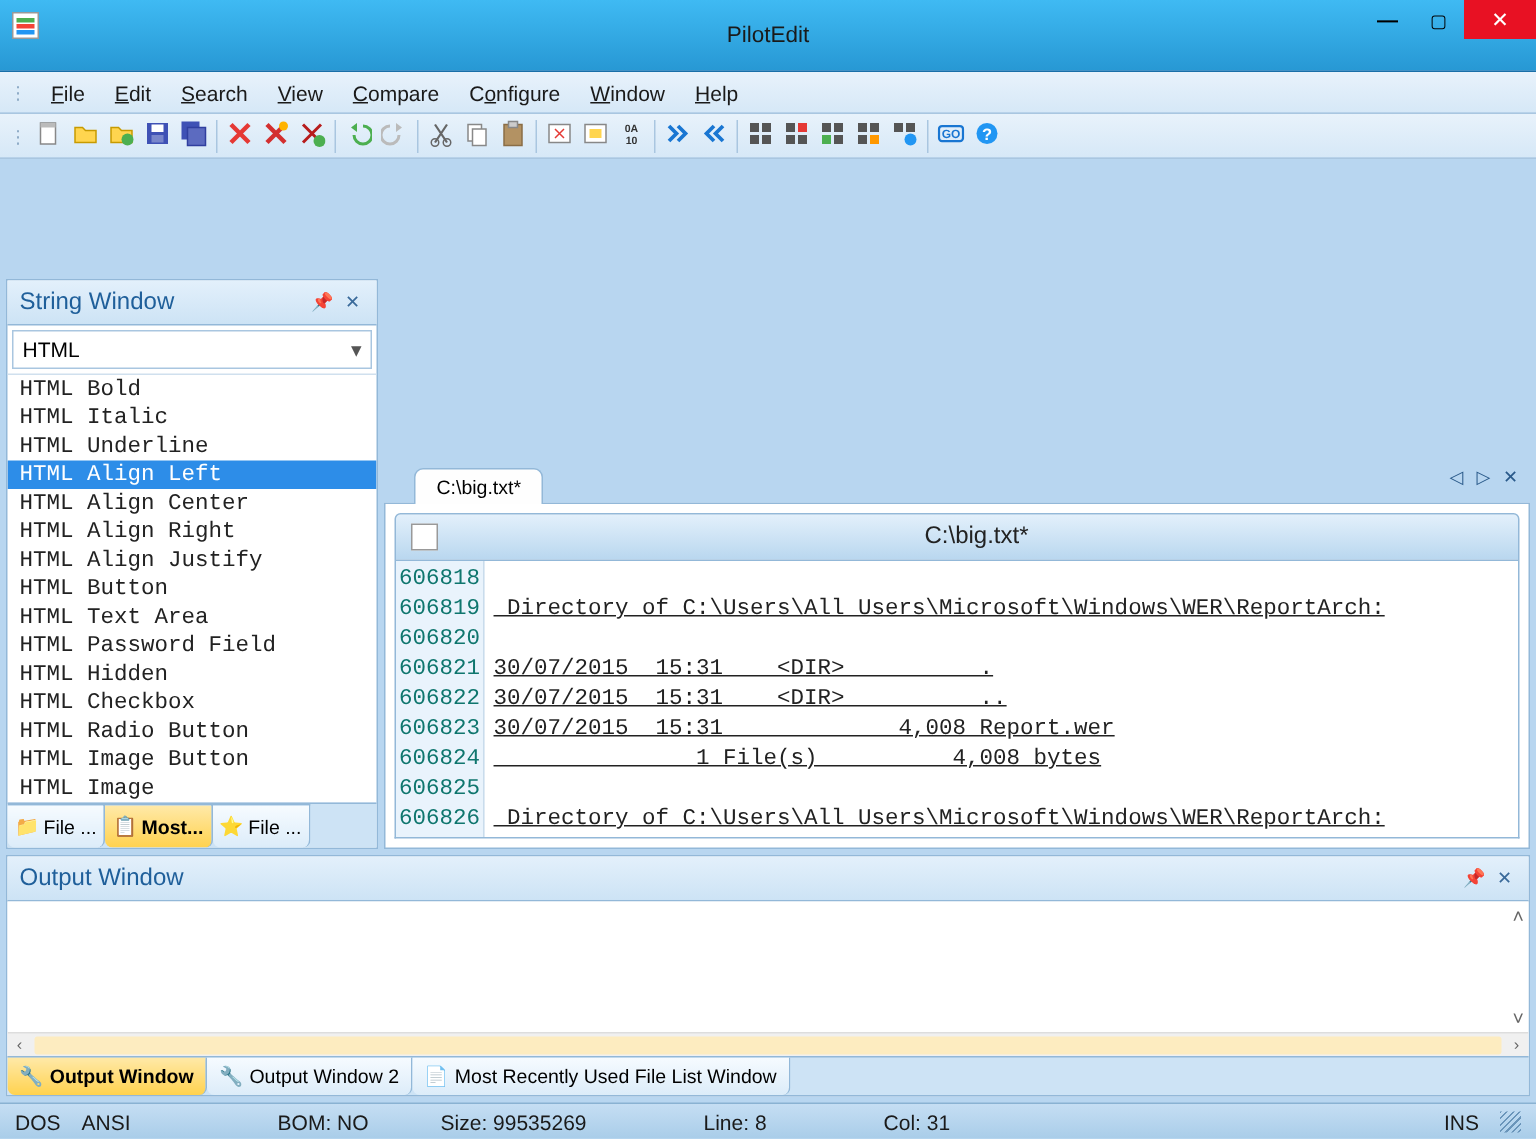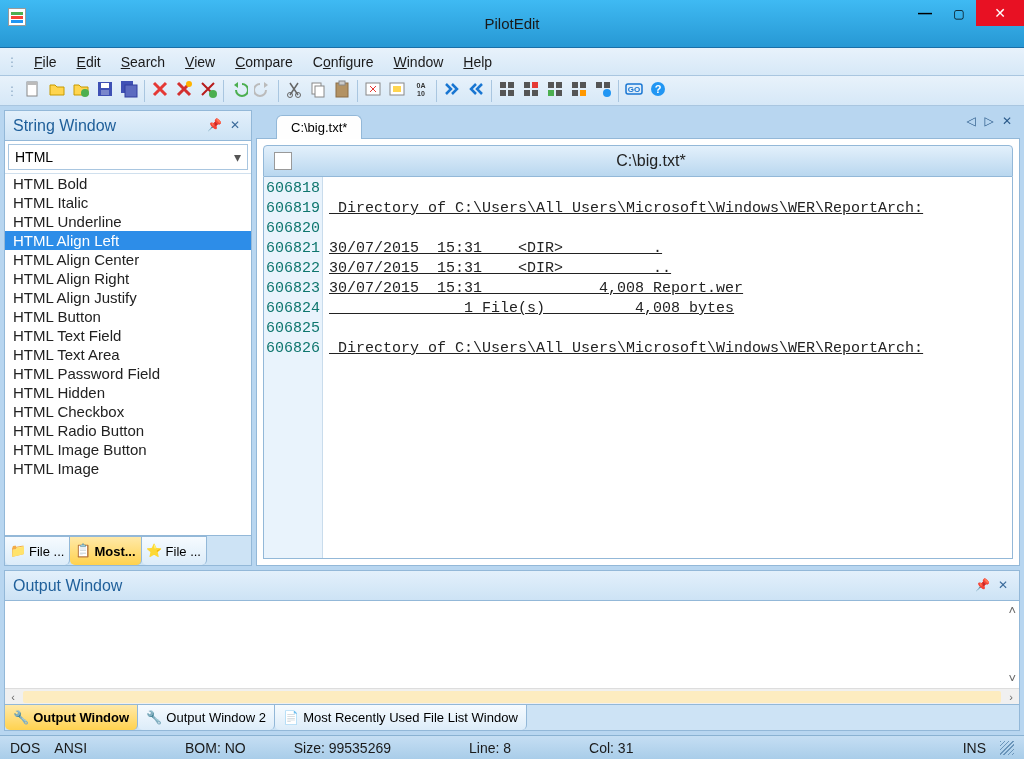--- a/index.html
+++ b/index.html
@@ -115,20 +115,21 @@
 }
 .tb-btn svg { width: 18px; height: 18px; }
 .tb-sep { width: 1px; height: 22px; background: #a9c6e0; margin: 0 2px; }
 
 .main-area {
   flex: 1;
   display: flex;
   min-height: 0;
   padding: 4px;
   gap: 4px;
+  align-items: flex-end;
 }
 .left-panel {
   width: 248px;
   display: flex;
   flex-direction: column;
   background: #fff;
   border: 1px solid #93b8d8;
 }
 .panel-header {
   height: 30px;
@@ -167,21 +168,21 @@
   position: absolute;
   right: 6px;
   color: #555;
 }
 .string-list {
   flex: 1;
   overflow: auto;
   border-top: 1px solid #d0e0ee;
 }
 .string-item {
-  font-family: Liberation Sans, sans-serif;
+  font-family: Liberation Mono, monospace;
   font-size: 15px;
   padding: 1px 8px;
   cursor: pointer;
   white-space: nowrap;
   color: #222;
 }
 .string-item.selected {
   background: #2d8de8;
   color: #fff;
 }
@@ -601,21 +602,20 @@
     </div>
     <div class="string-list" id="string-list">
         <div class="string-item">HTML Bold</div>
         <div class="string-item">HTML Italic</div>
         <div class="string-item">HTML Underline</div>
         <div class="string-item selected">HTML Align Left</div>
         <div class="string-item">HTML Align Center</div>
         <div class="string-item">HTML Align Right</div>
         <div class="string-item">HTML Align Justify</div>
         <div class="string-item">HTML Button</div>
-        <div class="string-item">HTML Text Field</div>
         <div class="string-item">HTML Text Area</div>
         <div class="string-item">HTML Password Field</div>
         <div class="string-item">HTML Hidden</div>
         <div class="string-item">HTML Checkbox</div>
         <div class="string-item">HTML Radio Button</div>
         <div class="string-item">HTML Image Button</div>
         <div class="string-item">HTML Image</div>
       </div>
     <div class="left-tabs" id="left-tabs">
         <div class="left-tab">

